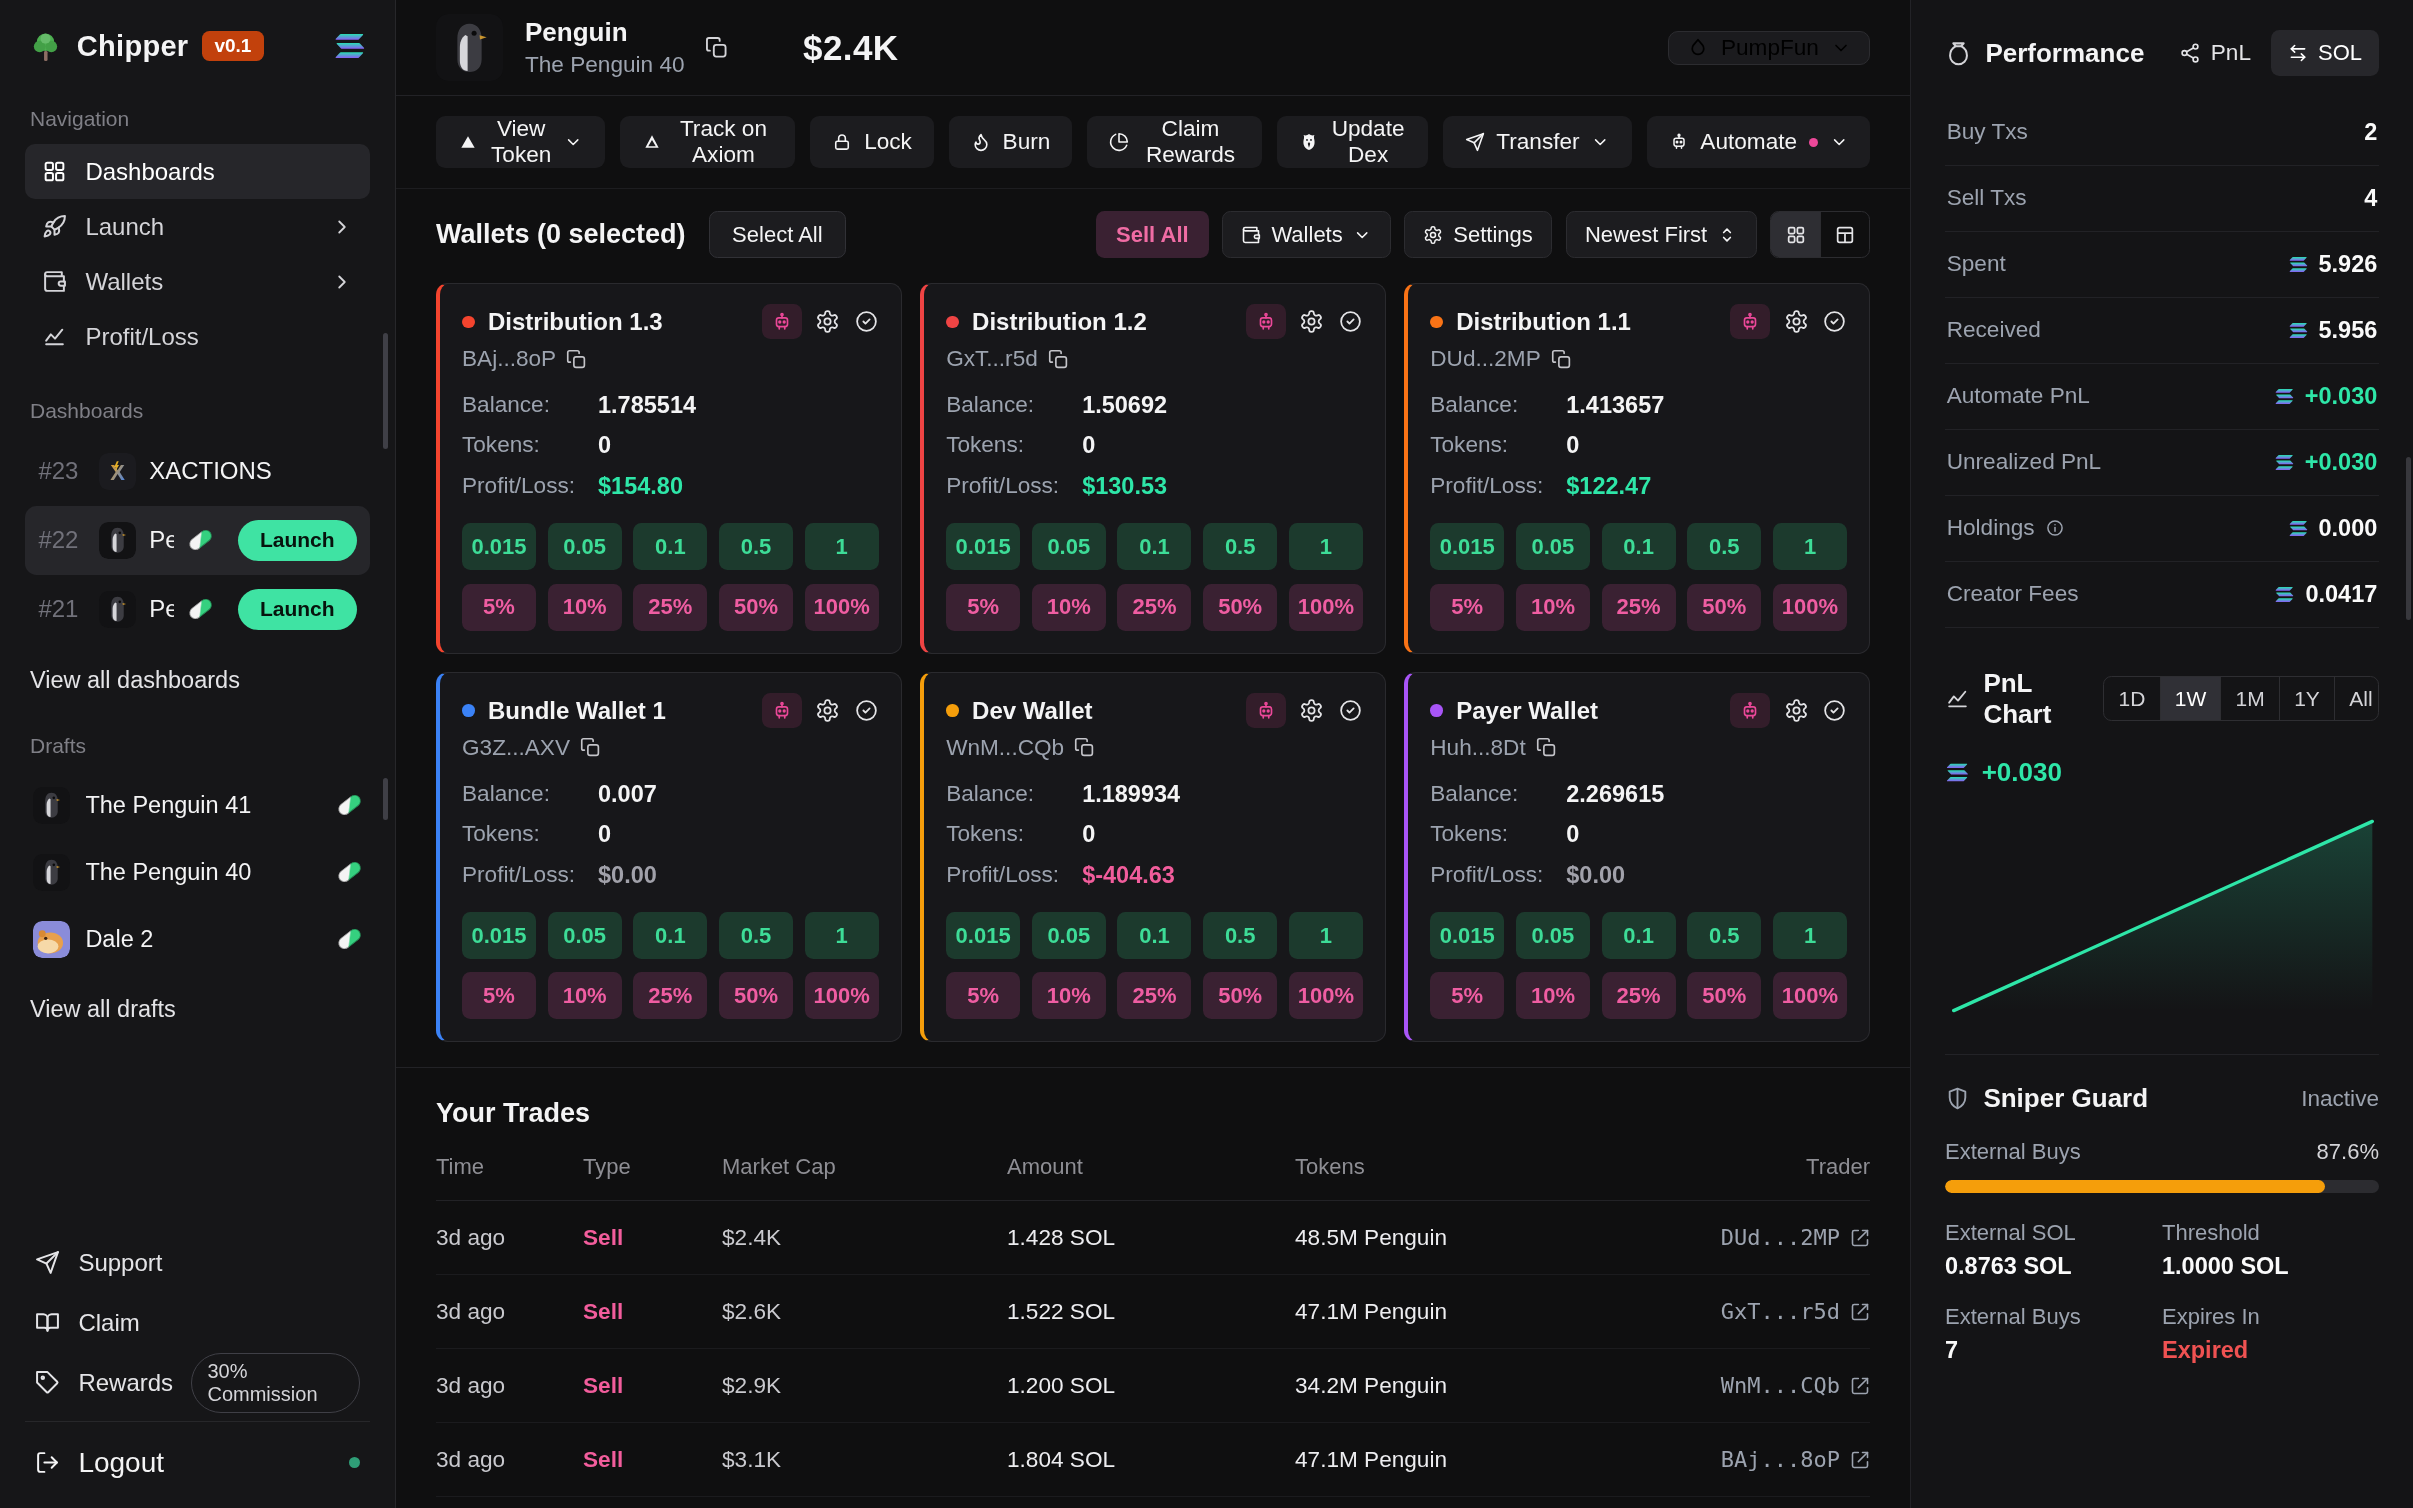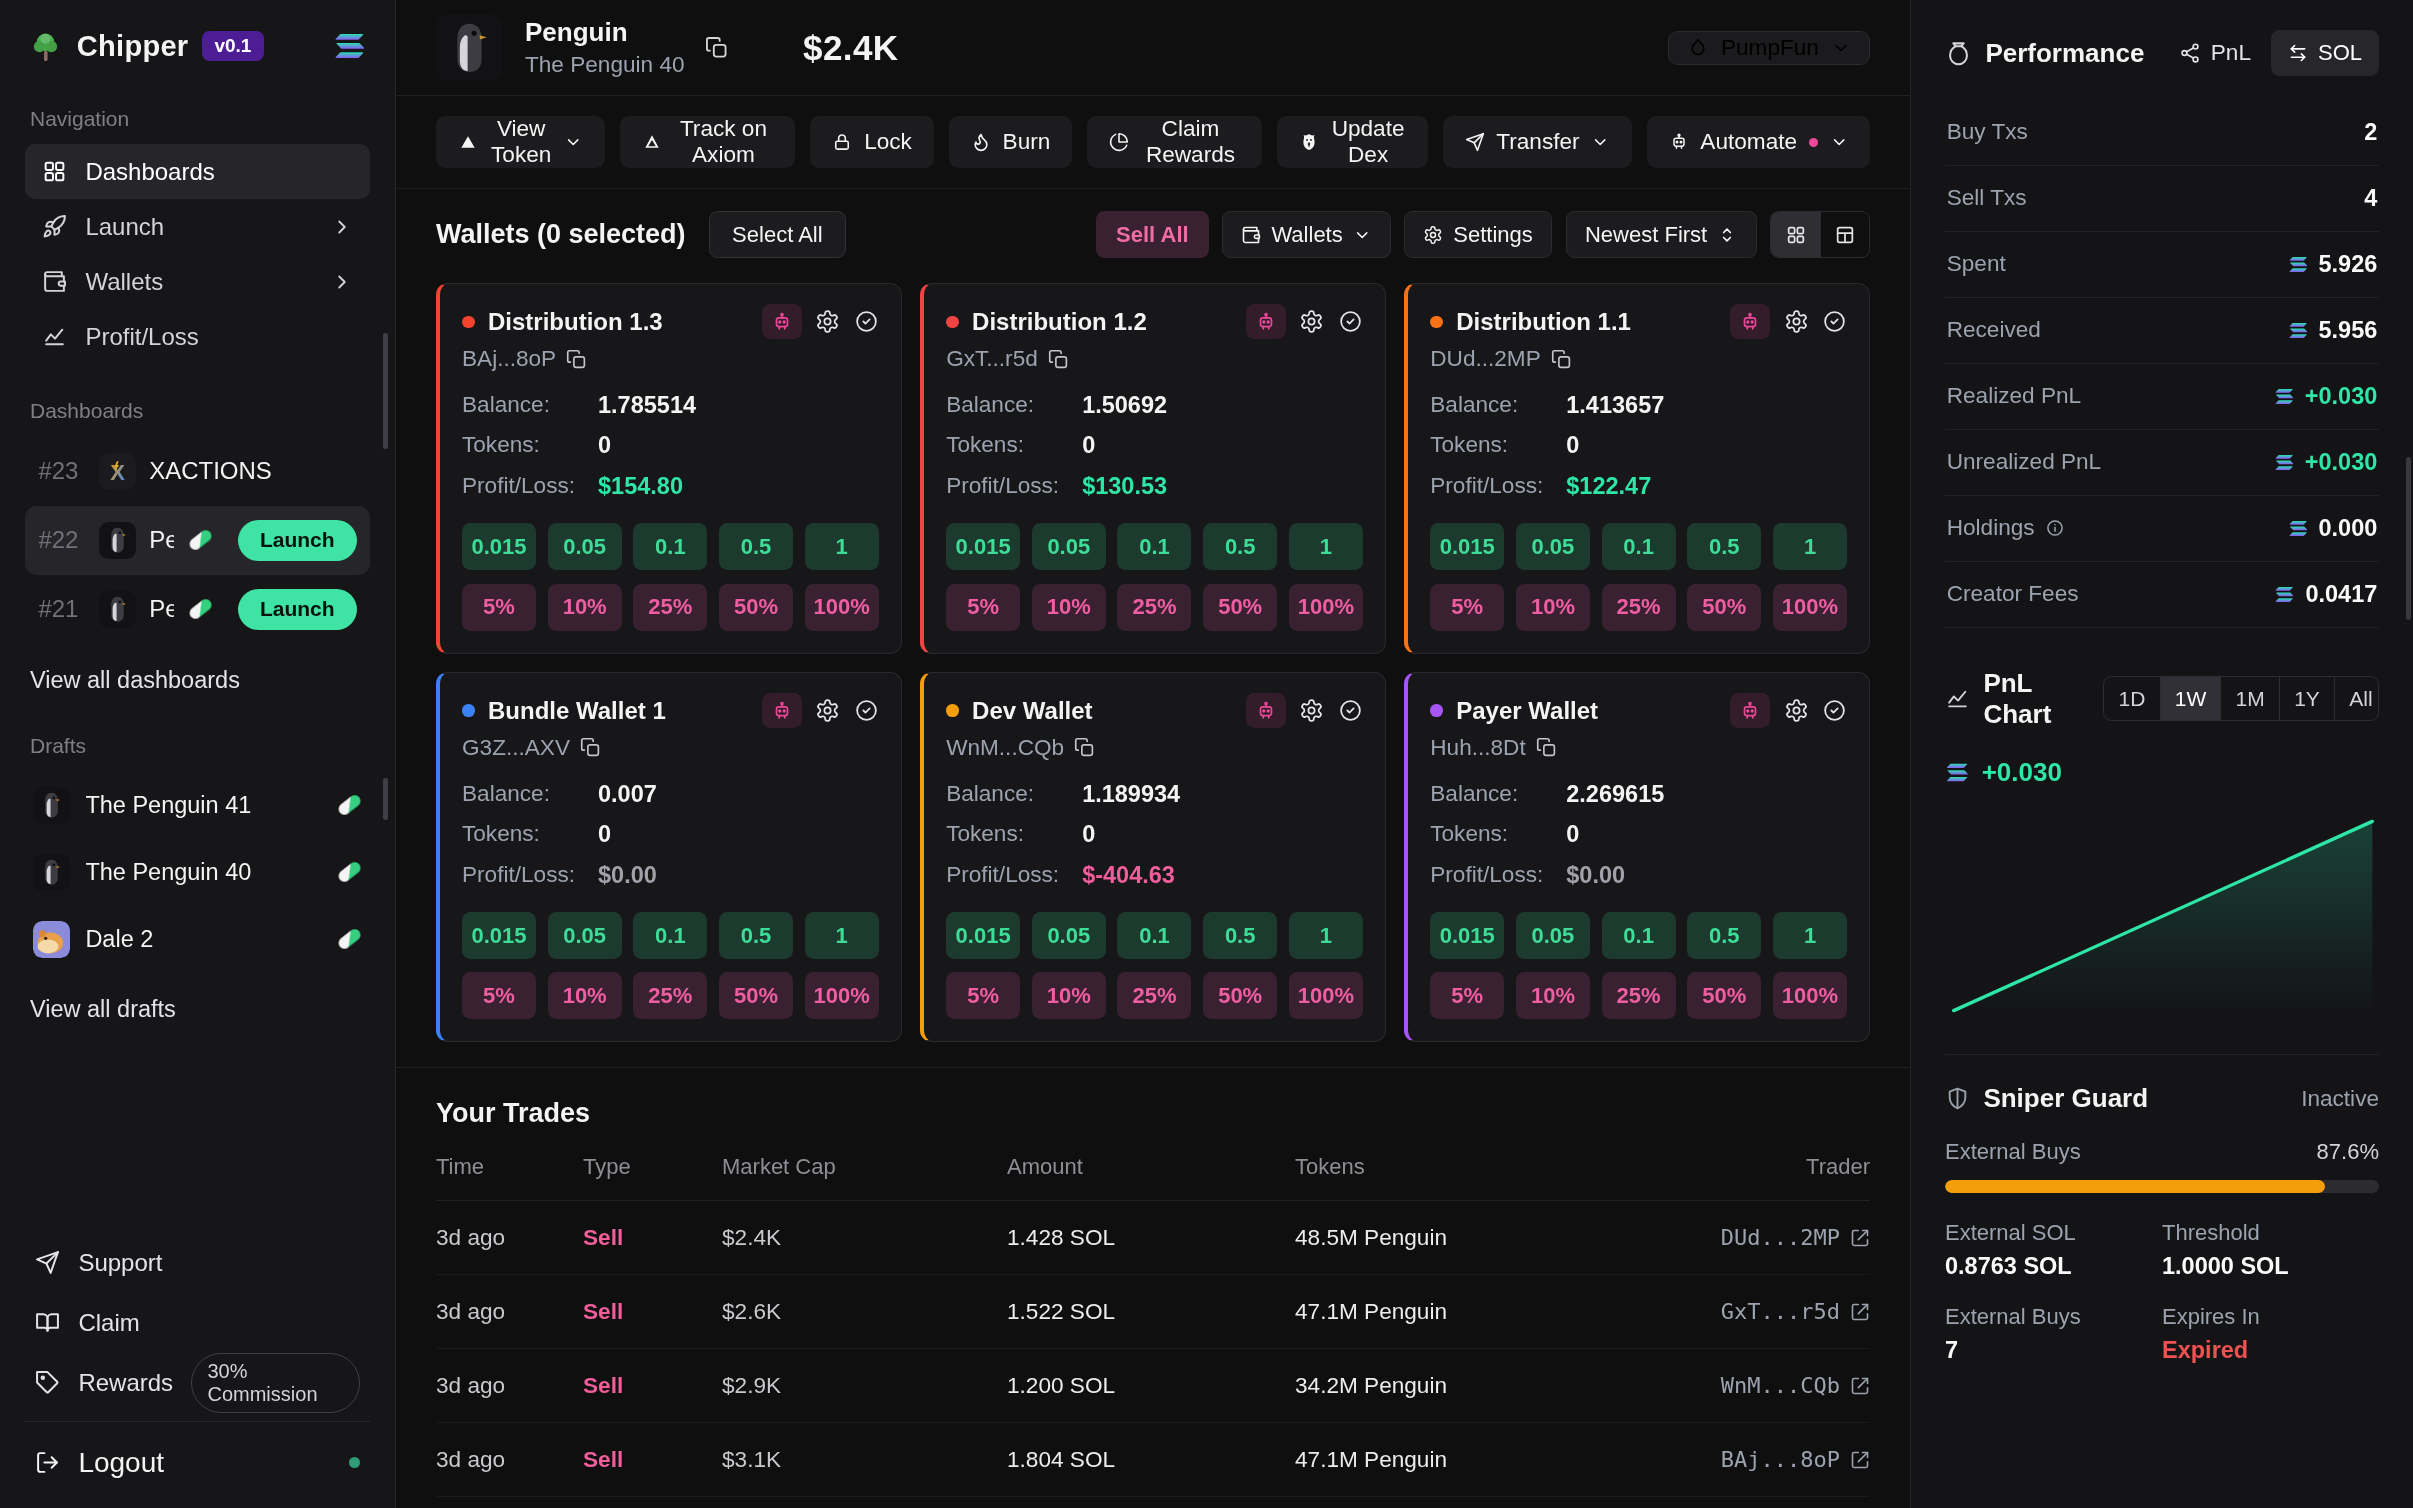--- a/index.html
+++ b/index.html
@@ -14,21 +14,21 @@
   .mono { font-family:"DejaVu Sans Mono", monospace; }
 
   
   .sidebar {
     position:absolute; left:0; top:0; bottom:0; width:396px;
     background:#161618; border-right:0.8px solid #27272a;
     padding:0 25px; display:flex; flex-direction:column;
   }
   .side-head { display:flex; align-items:center; gap:13.4px; padding:28.5px 3.4px 8.4px; }
   .brand-name { font-size:29px; font-weight:700; letter-spacing:0.3px; }
-  .ver-badge { background:#4c1d95; color:#fff; font-size:19px; font-weight:600; padding:4.2px 12.6px; border-radius:7.5px; }
+  .ver-badge { background:#c2410c; color:#fff; font-size:19px; font-weight:600; padding:4.2px 12.6px; border-radius:7.5px; }
   .side-sol { margin-left:auto; }
   .sec-label { color:#7f7f86; font-size:21px; margin:35px 5px 13.4px; }
   .nav-item { display:flex; align-items:center; gap:18.4px; height:55px; padding:0 17px; border-radius:10px;
     color:#d4d4d8; font-size:24px; cursor:pointer; position:relative; }
   .nav-item.active { background:#26262a; color:#fff; }
   .nav-item .chev { margin-left:auto; color:#d4d4d8; }
   .dash-item { display:flex; align-items:center; gap:13.4px; height:69px; padding:0 13.4px; border-radius:11.7px; font-size:24px; }
   .dash-item.active { background:#26262a; }
   .dash-num { color:#71717a; width:47px; flex:none; }
   .avatar { width:37px; height:37px; border-radius:8.4px; flex:none; overflow:hidden; }
@@ -1271,21 +1271,21 @@
               <path fill="url(#solg)" d="M5 3.77a.9.9 0 0 1 .64-.27h15.2c.4 0 .6.49.32.77l-3 3.13a.9.9 0 0 1-.65.27H2.3c-.4 0-.6-.49-.32-.77z"></path>
               <path fill="url(#solg)" d="M18.86 10.1a.9.9 0 0 0-.65-.27H3.01c-.4 0-.6.49-.32.77l3 3.13a.9.9 0 0 0 .64.27h15.2c.4 0 .6-.49.32-.77z"></path>
             </svg>
           </span>
           <span style="color: rgb(250, 250, 250);">5.956</span>
         </span>
       </div>
 
       <div class="stat-row">
         <span class="stat-label">
-          <span>Realized PnL</span>
+          <span>Automate PnL</span>
 
         </span>
         <span class="stat-val">
           <span class="ic">
             <svg width="21" height="21" viewBox="0 0 24 24">
               <path fill="url(#solg)" d="M5 16.6a.9.9 0 0 1 .64-.27h15.2c.4 0 .6.49.32.77l-3 3.13a.9.9 0 0 1-.65.27H2.3c-.4 0-.6-.49-.32-.77z"></path>
               <path fill="url(#solg)" d="M5 3.77a.9.9 0 0 1 .64-.27h15.2c.4 0 .6.49.32.77l-3 3.13a.9.9 0 0 1-.65.27H2.3c-.4 0-.6-.49-.32-.77z"></path>
               <path fill="url(#solg)" d="M18.86 10.1a.9.9 0 0 0-.65-.27H3.01c-.4 0-.6.49-.32.77l3 3.13a.9.9 0 0 0 .64.27h15.2c.4 0 .6-.49.32-.77z"></path>
             </svg>
           </span>

